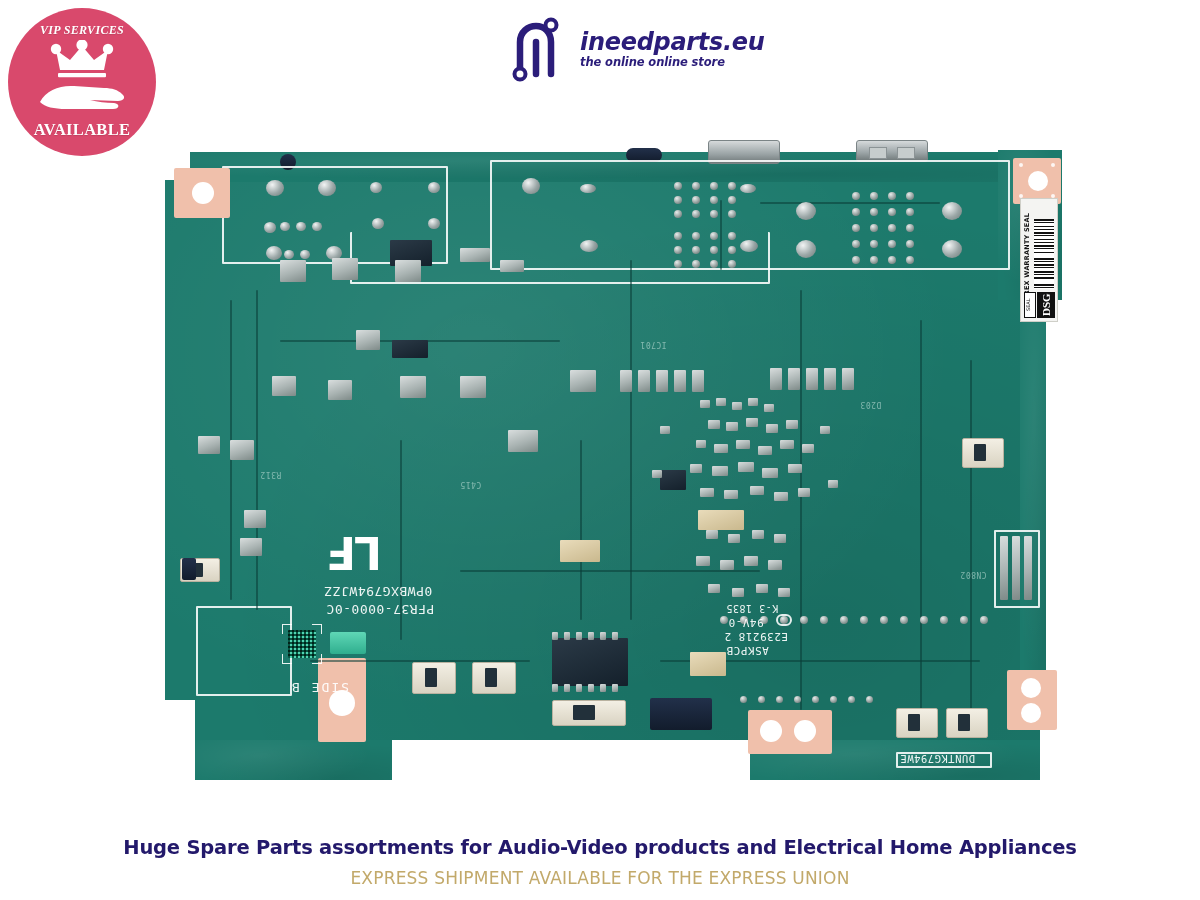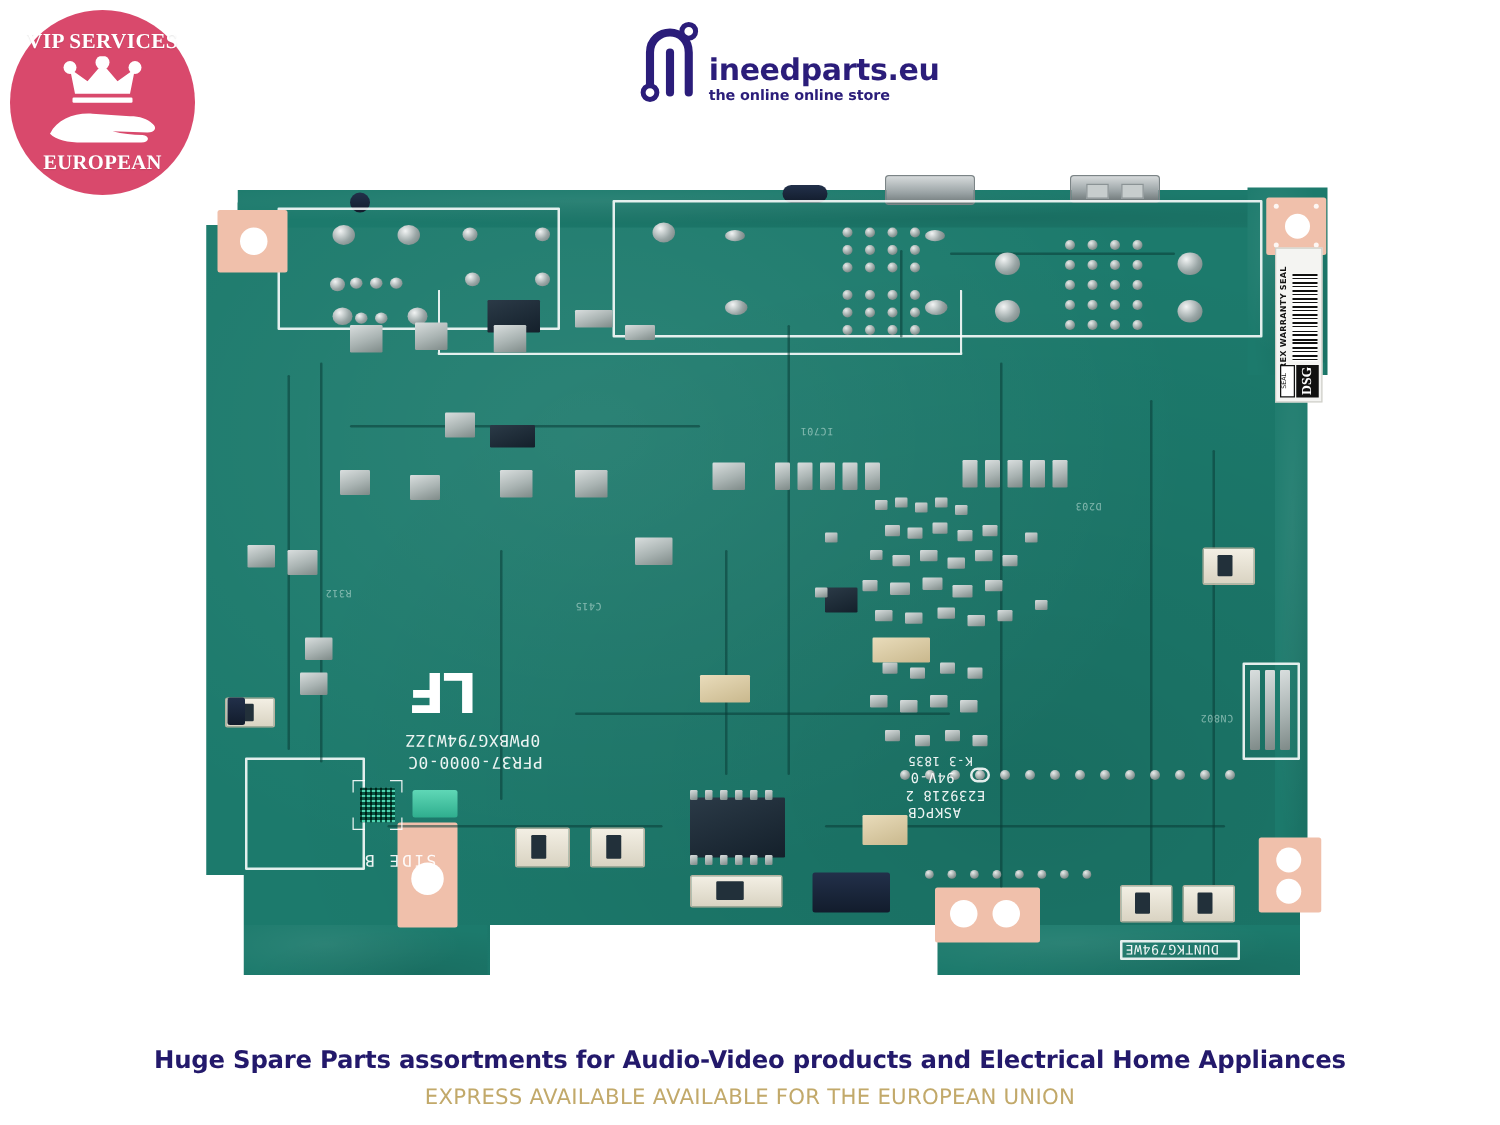--- a/index.html
+++ b/index.html
@@ -29,24 +29,25 @@
     display: flex;
     flex-direction: column;
     align-items: center;
     justify-content: flex-start;
     box-sizing: border-box;
     padding-top: 16px;
   }
   #vip-badge .vip-top-text {
     font-family: "Liberation Serif", serif;
     font-weight: bold;
-    font-size: 17px;
+    font-size: 12px;
     letter-spacing: 0.3px;
     line-height: 1;
     text-shadow: 0 1px 1px rgba(0,0,0,.12);
+    font-style: italic;
   }
   #vip-badge .vip-bottom-text {
     font-family: "Liberation Serif", serif;
     font-weight: bold;
     font-size: 16.5px;
     letter-spacing: 0.3px;
     line-height: 1;
     position: absolute;
     bottom: 18px;
     left: 0;
@@ -56,22 +57,23 @@
   #vip-badge .vip-icons {
     margin-top: 4px;
   }
 
   
   #brand-logo {
     position: absolute;
     left: 508px;
     top: 16px;
     display: flex;
-    align-items: flex-end;
-    gap: 1px;
+    align-items: center;
+    gap: 14px;
+    font-style: italic;
   }
   #brand-logo .logo-text-wrap {
     display: flex;
     flex-direction: column;
     justify-content: center;
     line-height: 1;
   }
   #brand-logo .brand-name {
     font-family: "DejaVu Sans", sans-serif;
     font-weight: bold;
@@ -357,21 +359,21 @@
         <circle cx="52" cy="5" r="5.6"></circle>
         <circle cx="78" cy="9" r="5.2"></circle>
         <rect x="28" y="33" width="48" height="4.2" rx="1"></rect>
       </g>
 
       <g fill="#ffffff">
         <path d="M10 62 C16 50 30 45 44 46 L74 48 C82 48 88 50 92 54 C96 57 94 61 88 61 L60 60 C68 62 76 63 84 63 C90 63.5 90 69 83 69 L36 69 C24 69 15 67 10 62 Z"></path>
       </g>
     </svg>
   </div>
-  <div class="vip-bottom-text">EUROPEAN</div>
+  <div class="vip-bottom-text">AVAILABLE</div>
 </div>
 
 <div id="brand-logo">
   <svg width="58" height="66" viewBox="0 0 58 66">
     <g fill="none" stroke="#2b1d7a" stroke-width="6.5" stroke-linecap="round">
       <path d="M12 56 L12 26 C12 16 20 10 28 10 C36 10 43 16 43 26 L43 58"></path>
       <path d="M28 58 L28 26"></path>
     </g>
     <circle cx="12" cy="58" r="5.5" fill="#fff" stroke="#2b1d7a" stroke-width="4"></circle>
     <circle cx="43" cy="9" r="5.5" fill="#fff" stroke="#2b1d7a" stroke-width="4"></circle>
@@ -704,13 +706,13 @@
   <div id="warranty-label" style="left:860px;top:58px;width:38px;height:124px;">
     <div class="wl-text">DAREX WARRANTY SEAL</div>
     <div class="wl-barcode"></div>
     <div class="wl-sub">SEAL</div>
     <div class="wl-logo">DSG</div>
   </div>
 
 </div>
 
 <div id="footer-line-1">Huge Spare Parts assortments for Audio-Video products and Electrical Home Appliances</div>
-<div id="footer-line-2">EXPRESS AVAILABLE AVAILABLE FOR THE EUROPEAN UNION</div>
+<div id="footer-line-2">EXPRESS SHIPMENT AVAILABLE FOR THE EXPRESS UNION</div>
 
 </body></html>

